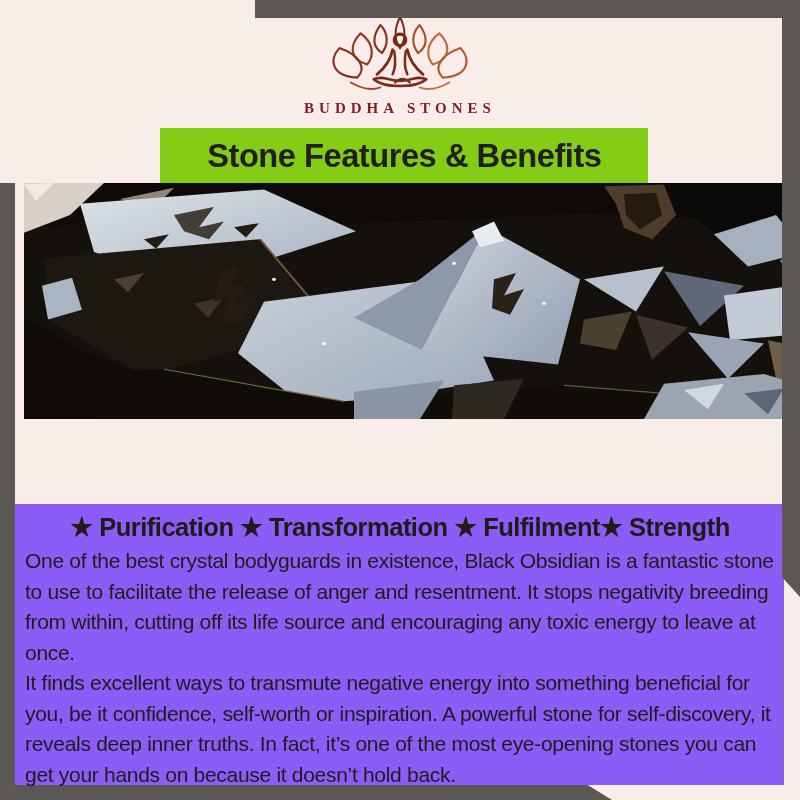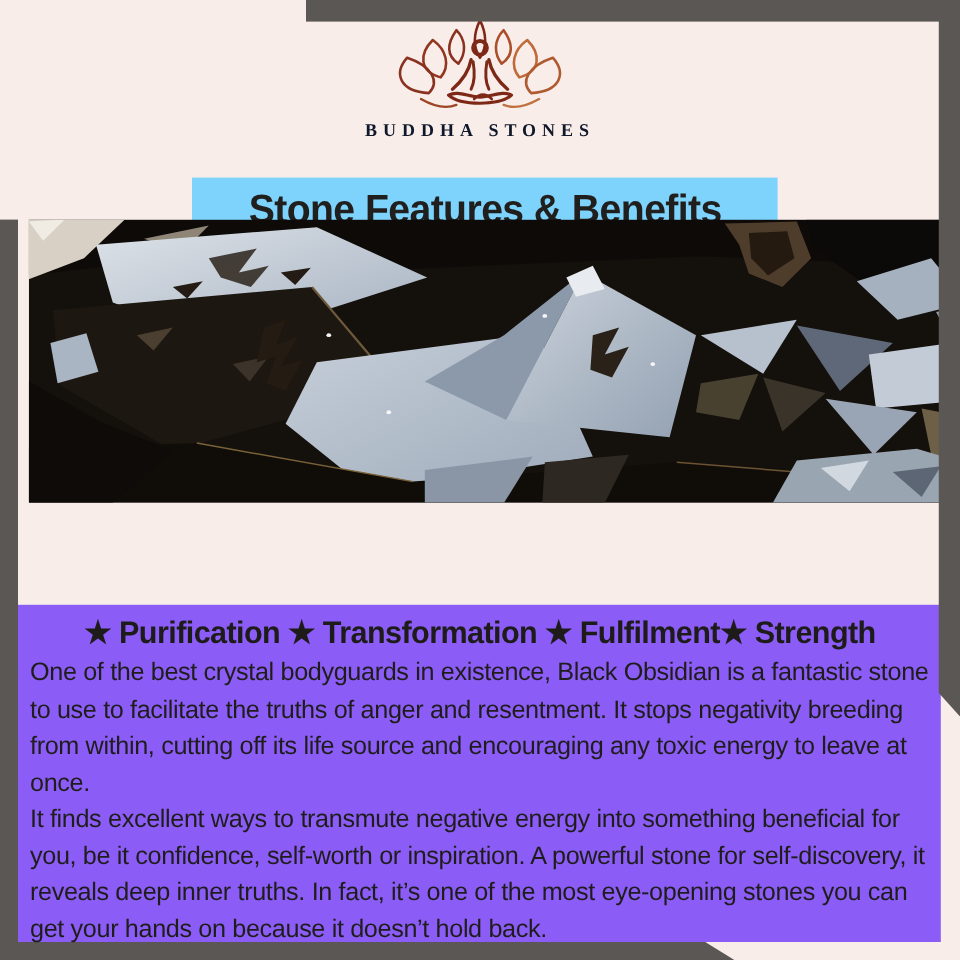--- a/index.html
+++ b/index.html
@@ -14,26 +14,26 @@
   .ribbon-top{left:255px;top:0;width:545px;height:18px;z-index:3;}
   .ribbon-right{right:0;top:0;width:18px;height:597px;z-index:3;
     clip-path:polygon(0 0,18px 0,18px 597px,0 577px);}
   .ribbon-left{left:0;top:183px;width:15px;height:617px;z-index:1;}
   .ribbon-bottom{left:0;bottom:0;width:612px;height:16px;z-index:2;
     clip-path:polygon(0 0,586px 0,612px 16px,0 16px);}
   
   .logo-wrap{position:absolute;left:0;top:12px;width:800px;text-align:center;z-index:2;}
   .brand-name{
     font-family:"Liberation Serif", serif;font-size:15px;font-weight:600;
-    letter-spacing:5px;color:#0f172a;margin-top:2px;
+    letter-spacing:5px;color:#7f1d1d;margin-top:2px;
   }
   
   .title-band{
     position:absolute;left:160px;top:128px;width:488px;height:55px;z-index:2;
-    background:#7dd3fc;display:flex;align-items:center;justify-content:center;margin-top:20px;
+    background:#84cc16;display:flex;align-items:center;justify-content:center;
   }
   .title-band h1{
     margin:0;font-size:34px;font-weight:700;letter-spacing:-0.5px;color:#201f1d;
     transform:scaleX(0.96);white-space:nowrap;
   }
   
   .photo{position:absolute;left:0;top:183px;width:800px;height:236px;z-index:2;overflow:hidden;padding-left:24px;}
   .photo svg{display:block;width:100%;height:100%;}
   .caption{
     position:absolute;left:0;top:247px;width:240px;height:47px;
@@ -168,15 +168,15 @@
     <circle cx="520" cy="150" r="2" fill="#f4f6f8"></circle>
     <circle cx="300" cy="200" r="2" fill="#f4f6f8"></circle>
   </svg>
   <div class="caption">
     <span>Black Obsidian</span>
   </div>
 </div>
 
 <div class="panel">
   <div class="features">★ Purification  ★ Transformation ★ Fulfilment★ Strength</div>
-  <p>One of the best crystal bodyguards in existence, Black Obsidian is a fantastic stone to use to facilitate the truths of anger and resentment. It stops negativity breeding from within, cutting off its life source and encouraging any toxic energy to leave at once.</p>
+  <p>One of the best crystal bodyguards in existence, Black Obsidian is a fantastic stone to use to facilitate the release of anger and resentment. It stops negativity breeding from within, cutting off its life source and encouraging any toxic energy to leave at once.</p>
   <p>It finds excellent ways to transmute negative energy into something beneficial for you, be it confidence, self-worth or inspiration. A powerful stone for self-discovery, it reveals deep inner truths. In fact, it’s one of the most eye-opening stones you can get your hands on because it doesn’t hold back.</p>
 </div>
 
 </body></html>

